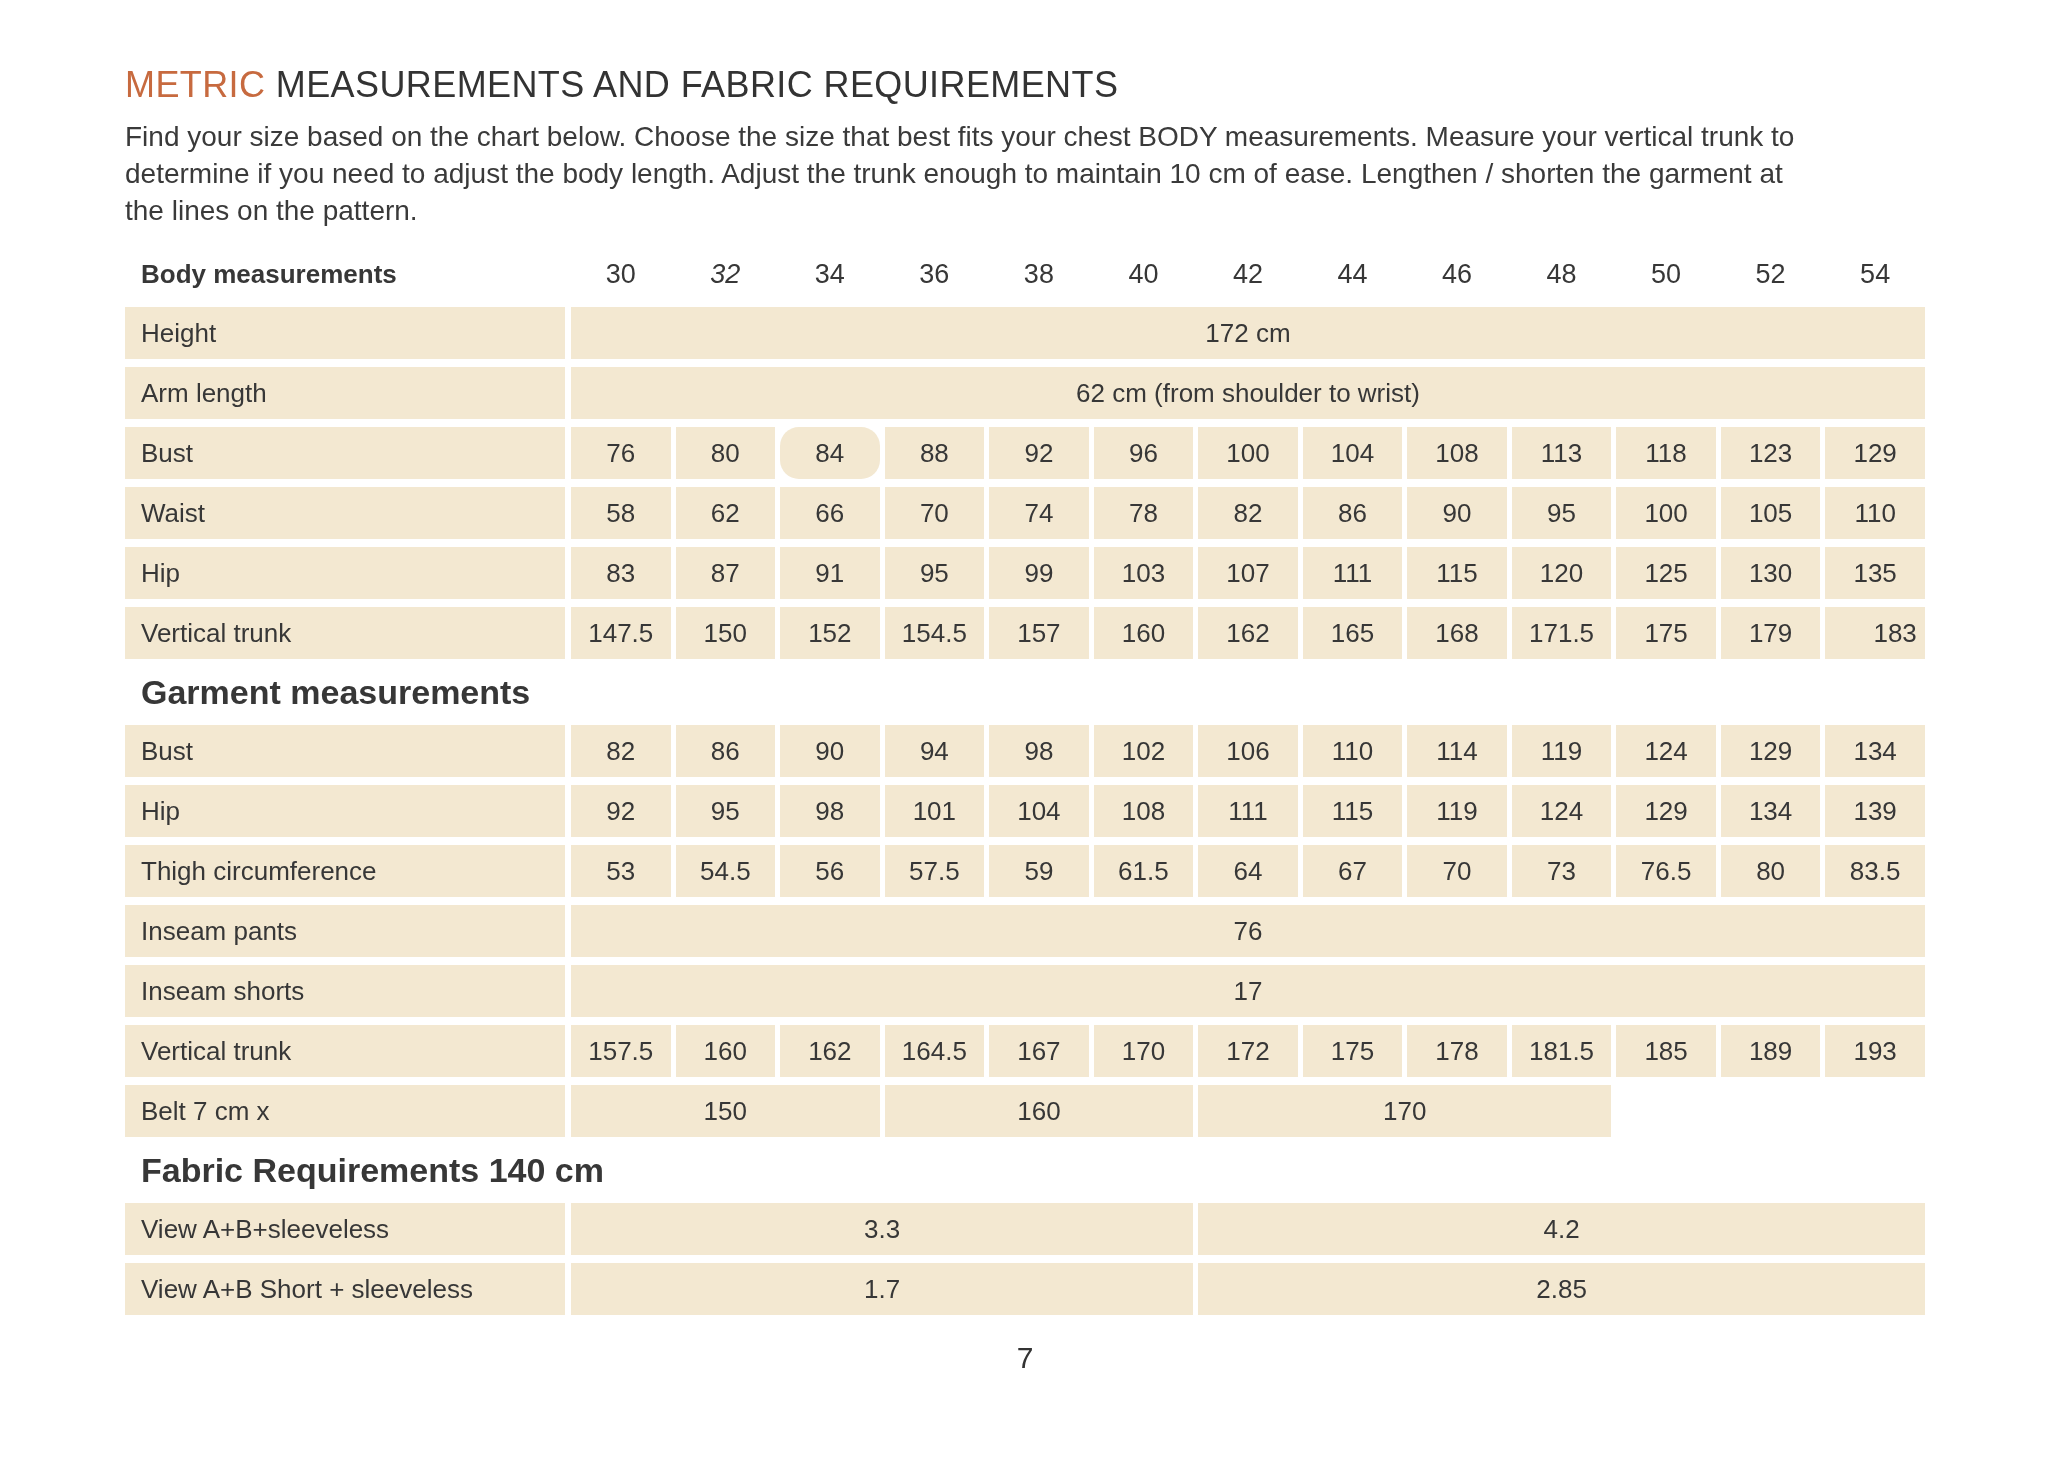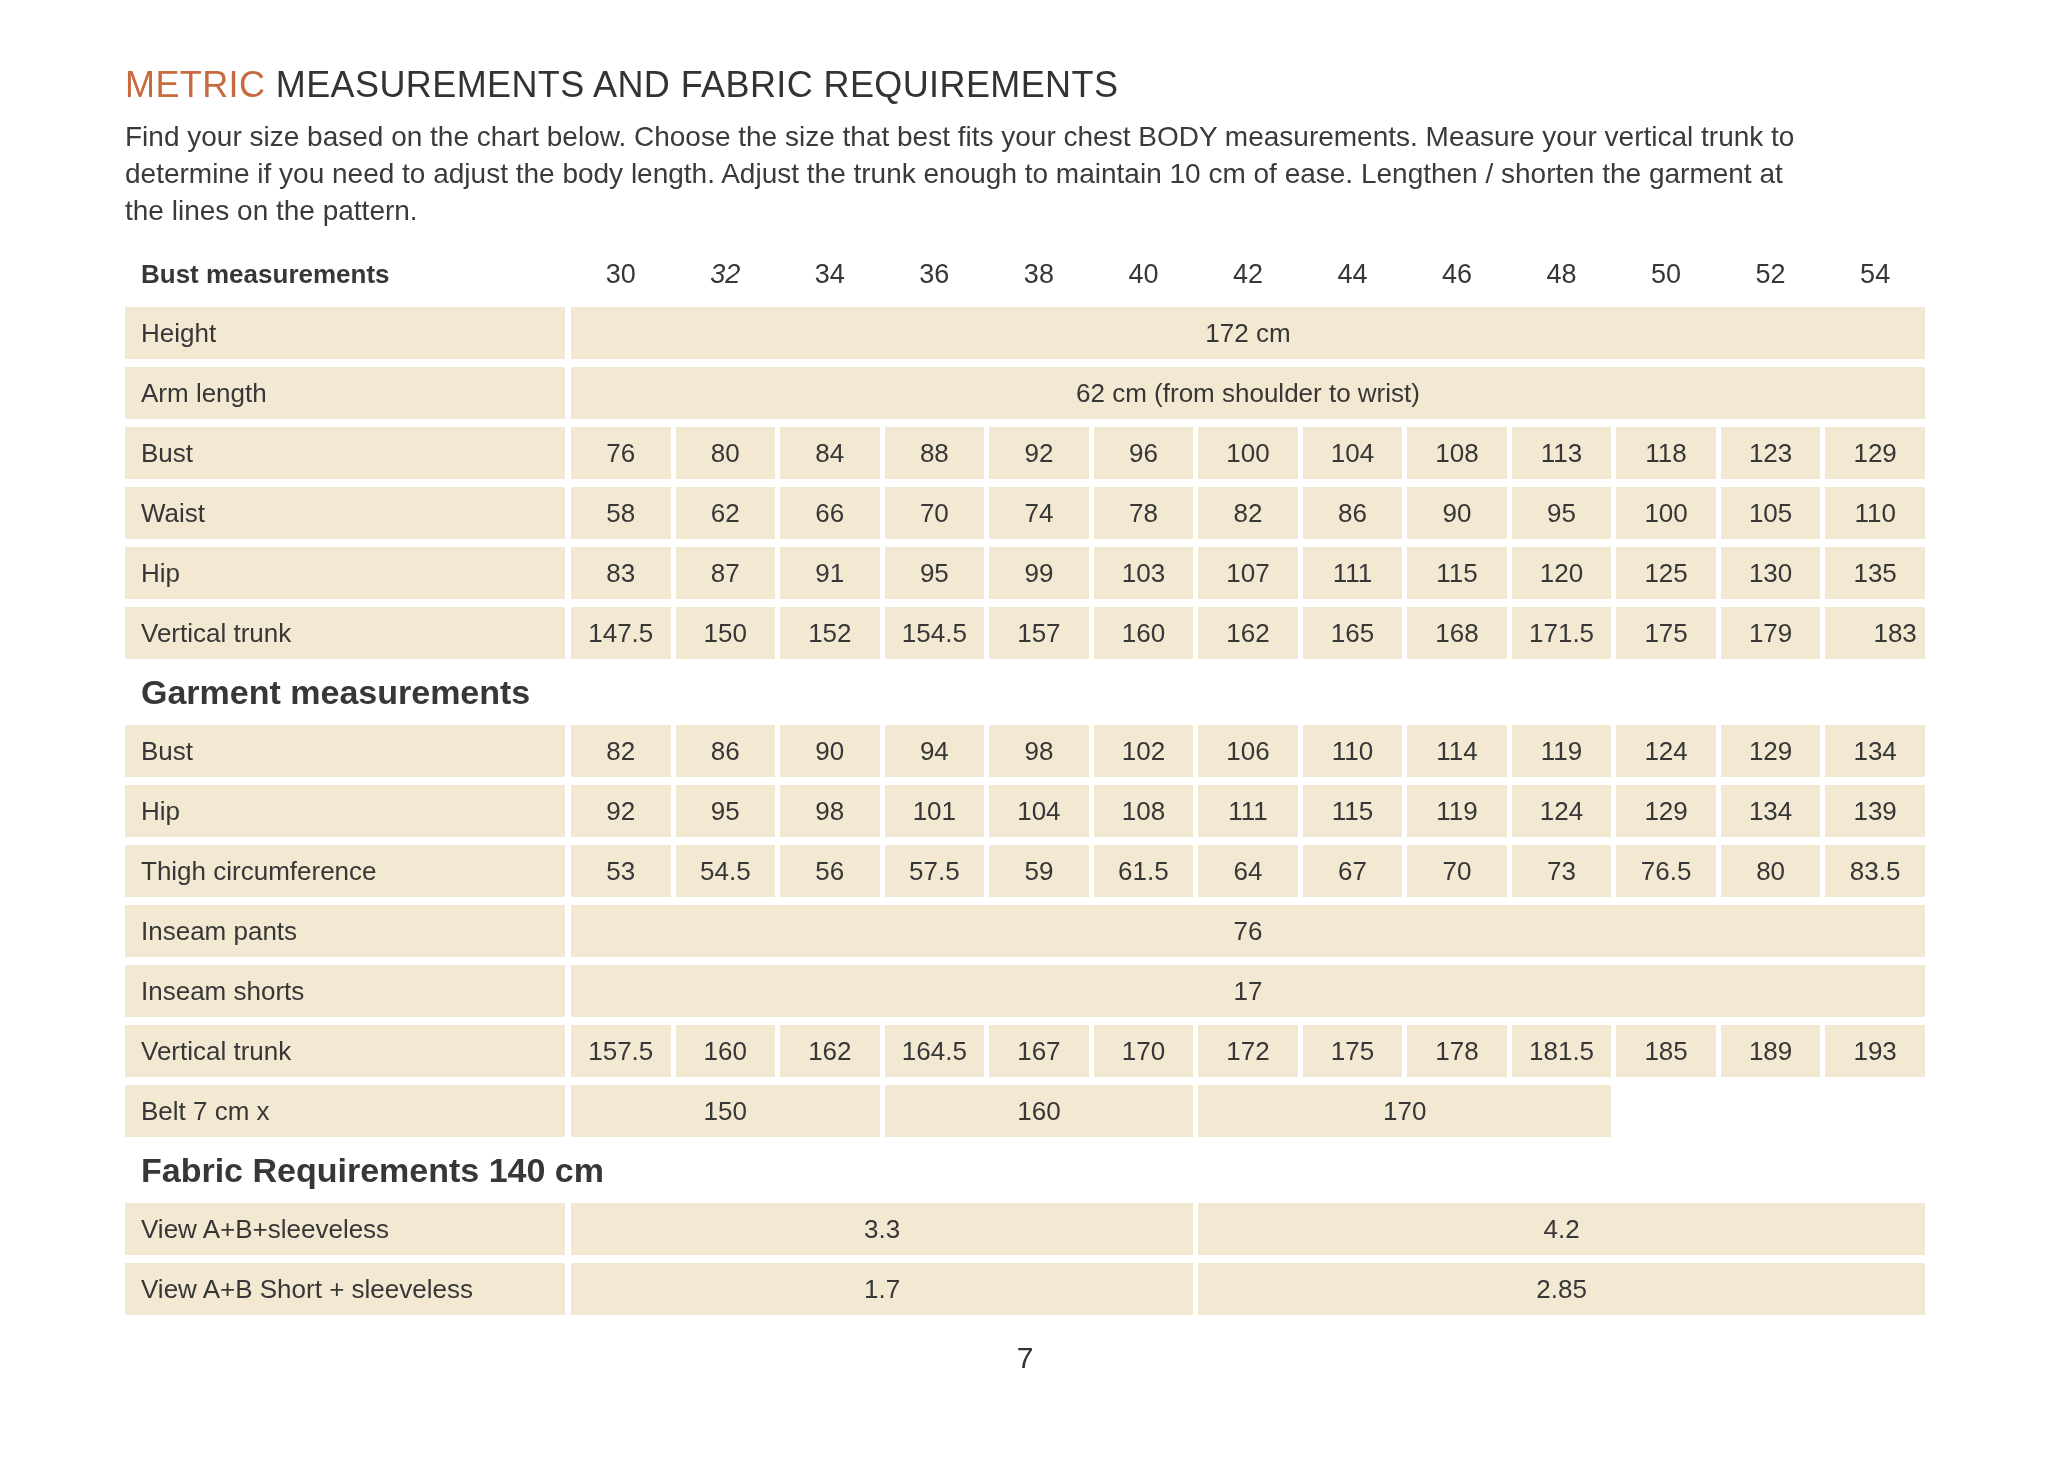--- a/index.html
+++ b/index.html
@@ -109,21 +109,21 @@
   <h1 class="title"><span class="accent">METRIC</span> <span>MEASUREMENTS AND FABRIC REQUIREMENTS</span></h1>
 
   <div class="intro">
     <div class="intro-line">Find your size based on the chart below. Choose the size that best fits your chest BODY measurements.  Measure your vertical trunk to</div>
     <div class="intro-line">determine if you need to adjust the body length. Adjust the trunk enough to maintain 10 cm of ease. Lengthen / shorten the garment at</div>
     <div class="intro-line">the lines on the pattern.</div>
   </div>
 
   <div class="size-table">
       <div class="t-row header-row">
-        <div class="label-cell">Bust measurements</div>
+        <div class="label-cell">Body measurements</div>
         <div class="data-area">
           <div class="t-cell" style="flex: 0 0 calc(7.69231% - 4.61538px);">30</div>
           <div class="t-cell" style="flex: 0 0 calc(7.69231% - 4.61538px); font-style: italic;">32</div>
           <div class="t-cell" style="flex: 0 0 calc(7.69231% - 4.61538px);">34</div>
           <div class="t-cell" style="flex: 0 0 calc(7.69231% - 4.61538px);">36</div>
           <div class="t-cell" style="flex: 0 0 calc(7.69231% - 4.61538px);">38</div>
           <div class="t-cell" style="flex: 0 0 calc(7.69231% - 4.61538px);">40</div>
           <div class="t-cell" style="flex: 0 0 calc(7.69231% - 4.61538px);">42</div>
           <div class="t-cell" style="flex: 0 0 calc(7.69231% - 4.61538px);">44</div>
           <div class="t-cell" style="flex: 0 0 calc(7.69231% - 4.61538px);">46</div>
@@ -143,21 +143,21 @@
         <div class="label-cell">Arm length</div>
         <div class="data-area">
           <div class="t-cell" style="flex: 0 0 calc(100% + 7.10543e-15px);">62 cm (from shoulder to wrist)</div>
         </div>
       </div>
       <div class="t-row">
         <div class="label-cell">Bust</div>
         <div class="data-area">
           <div class="t-cell" style="flex: 0 0 calc(7.69231% - 4.61538px);">76</div>
           <div class="t-cell" style="flex: 0 0 calc(7.69231% - 4.61538px);">80</div>
-          <div class="t-cell" style="flex: 0 0 calc(7.69231% - 4.61538px);">84</div>
+          <div class="t-cell" style="flex: 0 0 calc(7.69231% - 4.61538px); border-radius: 19px;">84</div>
           <div class="t-cell" style="flex: 0 0 calc(7.69231% - 4.61538px);">88</div>
           <div class="t-cell" style="flex: 0 0 calc(7.69231% - 4.61538px);">92</div>
           <div class="t-cell" style="flex: 0 0 calc(7.69231% - 4.61538px);">96</div>
           <div class="t-cell" style="flex: 0 0 calc(7.69231% - 4.61538px);">100</div>
           <div class="t-cell" style="flex: 0 0 calc(7.69231% - 4.61538px);">104</div>
           <div class="t-cell" style="flex: 0 0 calc(7.69231% - 4.61538px);">108</div>
           <div class="t-cell" style="flex: 0 0 calc(7.69231% - 4.61538px);">113</div>
           <div class="t-cell" style="flex: 0 0 calc(7.69231% - 4.61538px);">118</div>
           <div class="t-cell" style="flex: 0 0 calc(7.69231% - 4.61538px);">123</div>
           <div class="t-cell" style="flex: 0 0 calc(7.69231% - 4.61538px);">129</div>

